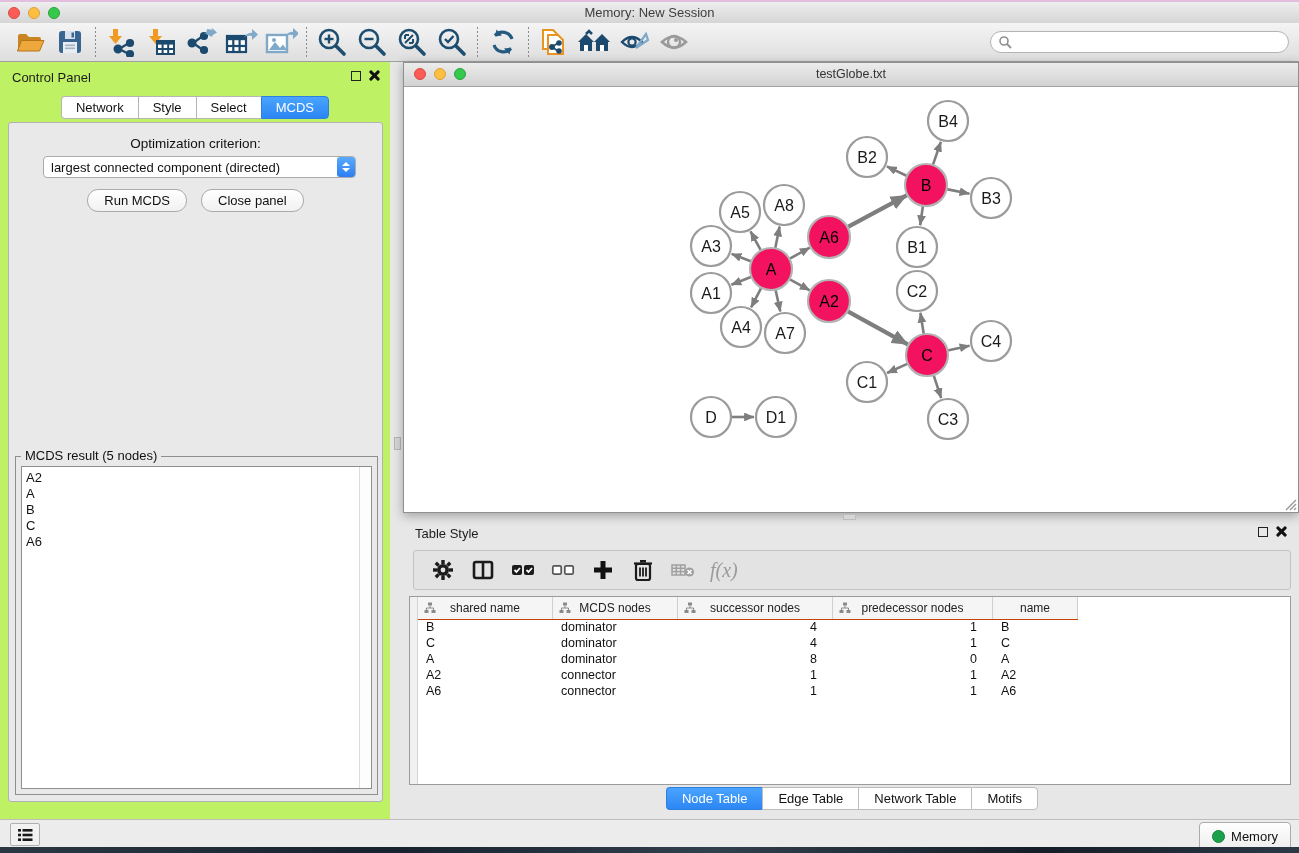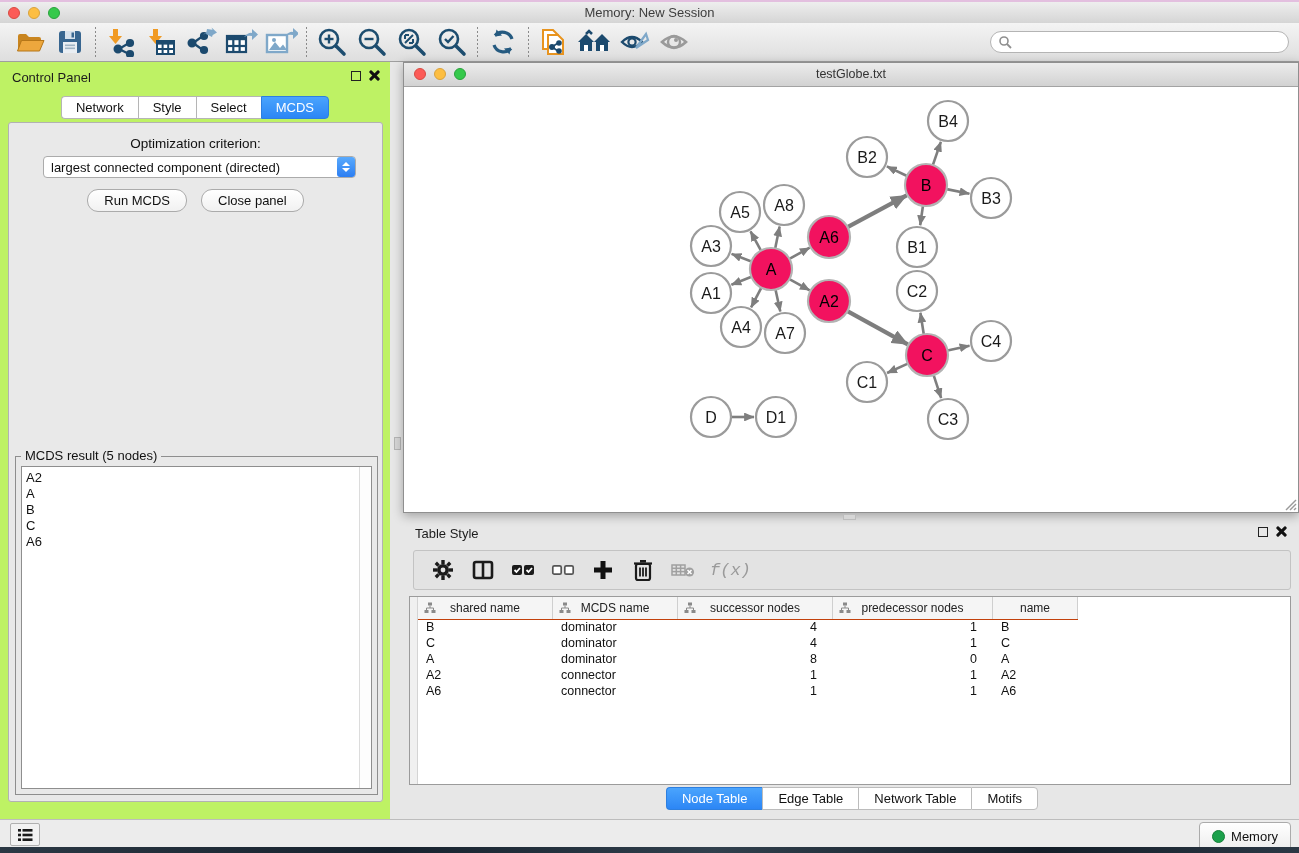--- a/index.html
+++ b/index.html
@@ -77,21 +77,21 @@
   .net-canvas{position:absolute;left:0;right:0;top:24px;bottom:0;background:#fff;overflow:hidden;}
   .net-canvas svg{position:absolute;left:0;top:0;}
   .resize-grip{position:absolute;right:1px;bottom:1px;width:14px;height:14px;}
   
   .table-panel{position:absolute;left:15px;right:0;top:458px;bottom:3px;}
   .tp-head{position:absolute;left:10px;top:6px;font-size:13px;color:#1c1c1c;}
   .tp-btns{position:absolute;right:12px;top:6px;display:flex;gap:8px;align-items:center;}
   .tp-toolbar{position:absolute;left:8px;right:8px;top:30px;height:40px;background:#e3e3e3;
     border:1px solid #c3c3c3;border-radius:3px;display:flex;align-items:center;gap:14px;padding-left:16px;box-sizing:border-box;}
   .tp-ico{width:26px;height:26px;display:flex;align-items:center;justify-content:center;}
-  .fx-label{font-size:17px;color:#9a9a9a;font-family:Liberation Mono, monospace;font-style:italic;}
+  .fx-label{font-size:20px;color:#9a9a9a;font-family:Liberation Serif, serif;font-style:italic;}
   .datatable{position:absolute;left:4px;right:8px;top:76px;height:189px;background:#fff;
     border:1px solid #9b9b9b;overflow:hidden;box-sizing:border-box;}
   .dt-gutter{position:absolute;left:0;top:0;bottom:0;width:7px;background:#f0f0f0;border-right:1px solid #d4d4d4;}
   .dt-header{position:absolute;left:8px;top:0;height:22px;display:flex;border-bottom:1px solid #c2410c;}
   .dt-hcell{position:relative;height:22px;background:#f5f5f5;border-right:1px solid #cfcfcf;
     display:flex;align-items:center;justify-content:center;font-size:12px;color:#222;box-sizing:border-box;}
   .dt-hcell .colicon{position:absolute;left:6px;top:5px;}
   .dt-body{position:absolute;left:8px;top:22px;right:0;bottom:0;}
   .dt-row{display:flex;height:16px;align-items:center;}
   .dt-cell{font-size:12.5px;color:#111;box-sizing:border-box;padding-left:8px;white-space:nowrap;}
@@ -564,21 +564,21 @@
                 <svg class="colicon" width="12" height="12" viewBox="0 0 12 12">
                   <g fill="#8a8a8a">
                     <rect x="4" y="0.5" width="4" height="3"></rect>
                     <rect x="0.5" y="8" width="4" height="3"></rect>
                     <rect x="7.5" y="8" width="4" height="3"></rect>
                   </g>
                   <g stroke="#8a8a8a" stroke-width="1" fill="none">
                     <path d="M6 3.5 V6 M2.5 8 V6 H9.5 V8"></path>
                   </g>
                 </svg>
-                <span>MCDS name</span>
+                <span>MCDS nodes</span>
               </div>
               <div class="dt-hcell" style="width: 155px;">
                 <svg class="colicon" width="12" height="12" viewBox="0 0 12 12">
                   <g fill="#8a8a8a">
                     <rect x="4" y="0.5" width="4" height="3"></rect>
                     <rect x="0.5" y="8" width="4" height="3"></rect>
                     <rect x="7.5" y="8" width="4" height="3"></rect>
                   </g>
                   <g stroke="#8a8a8a" stroke-width="1" fill="none">
                     <path d="M6 3.5 V6 M2.5 8 V6 H9.5 V8"></path>

